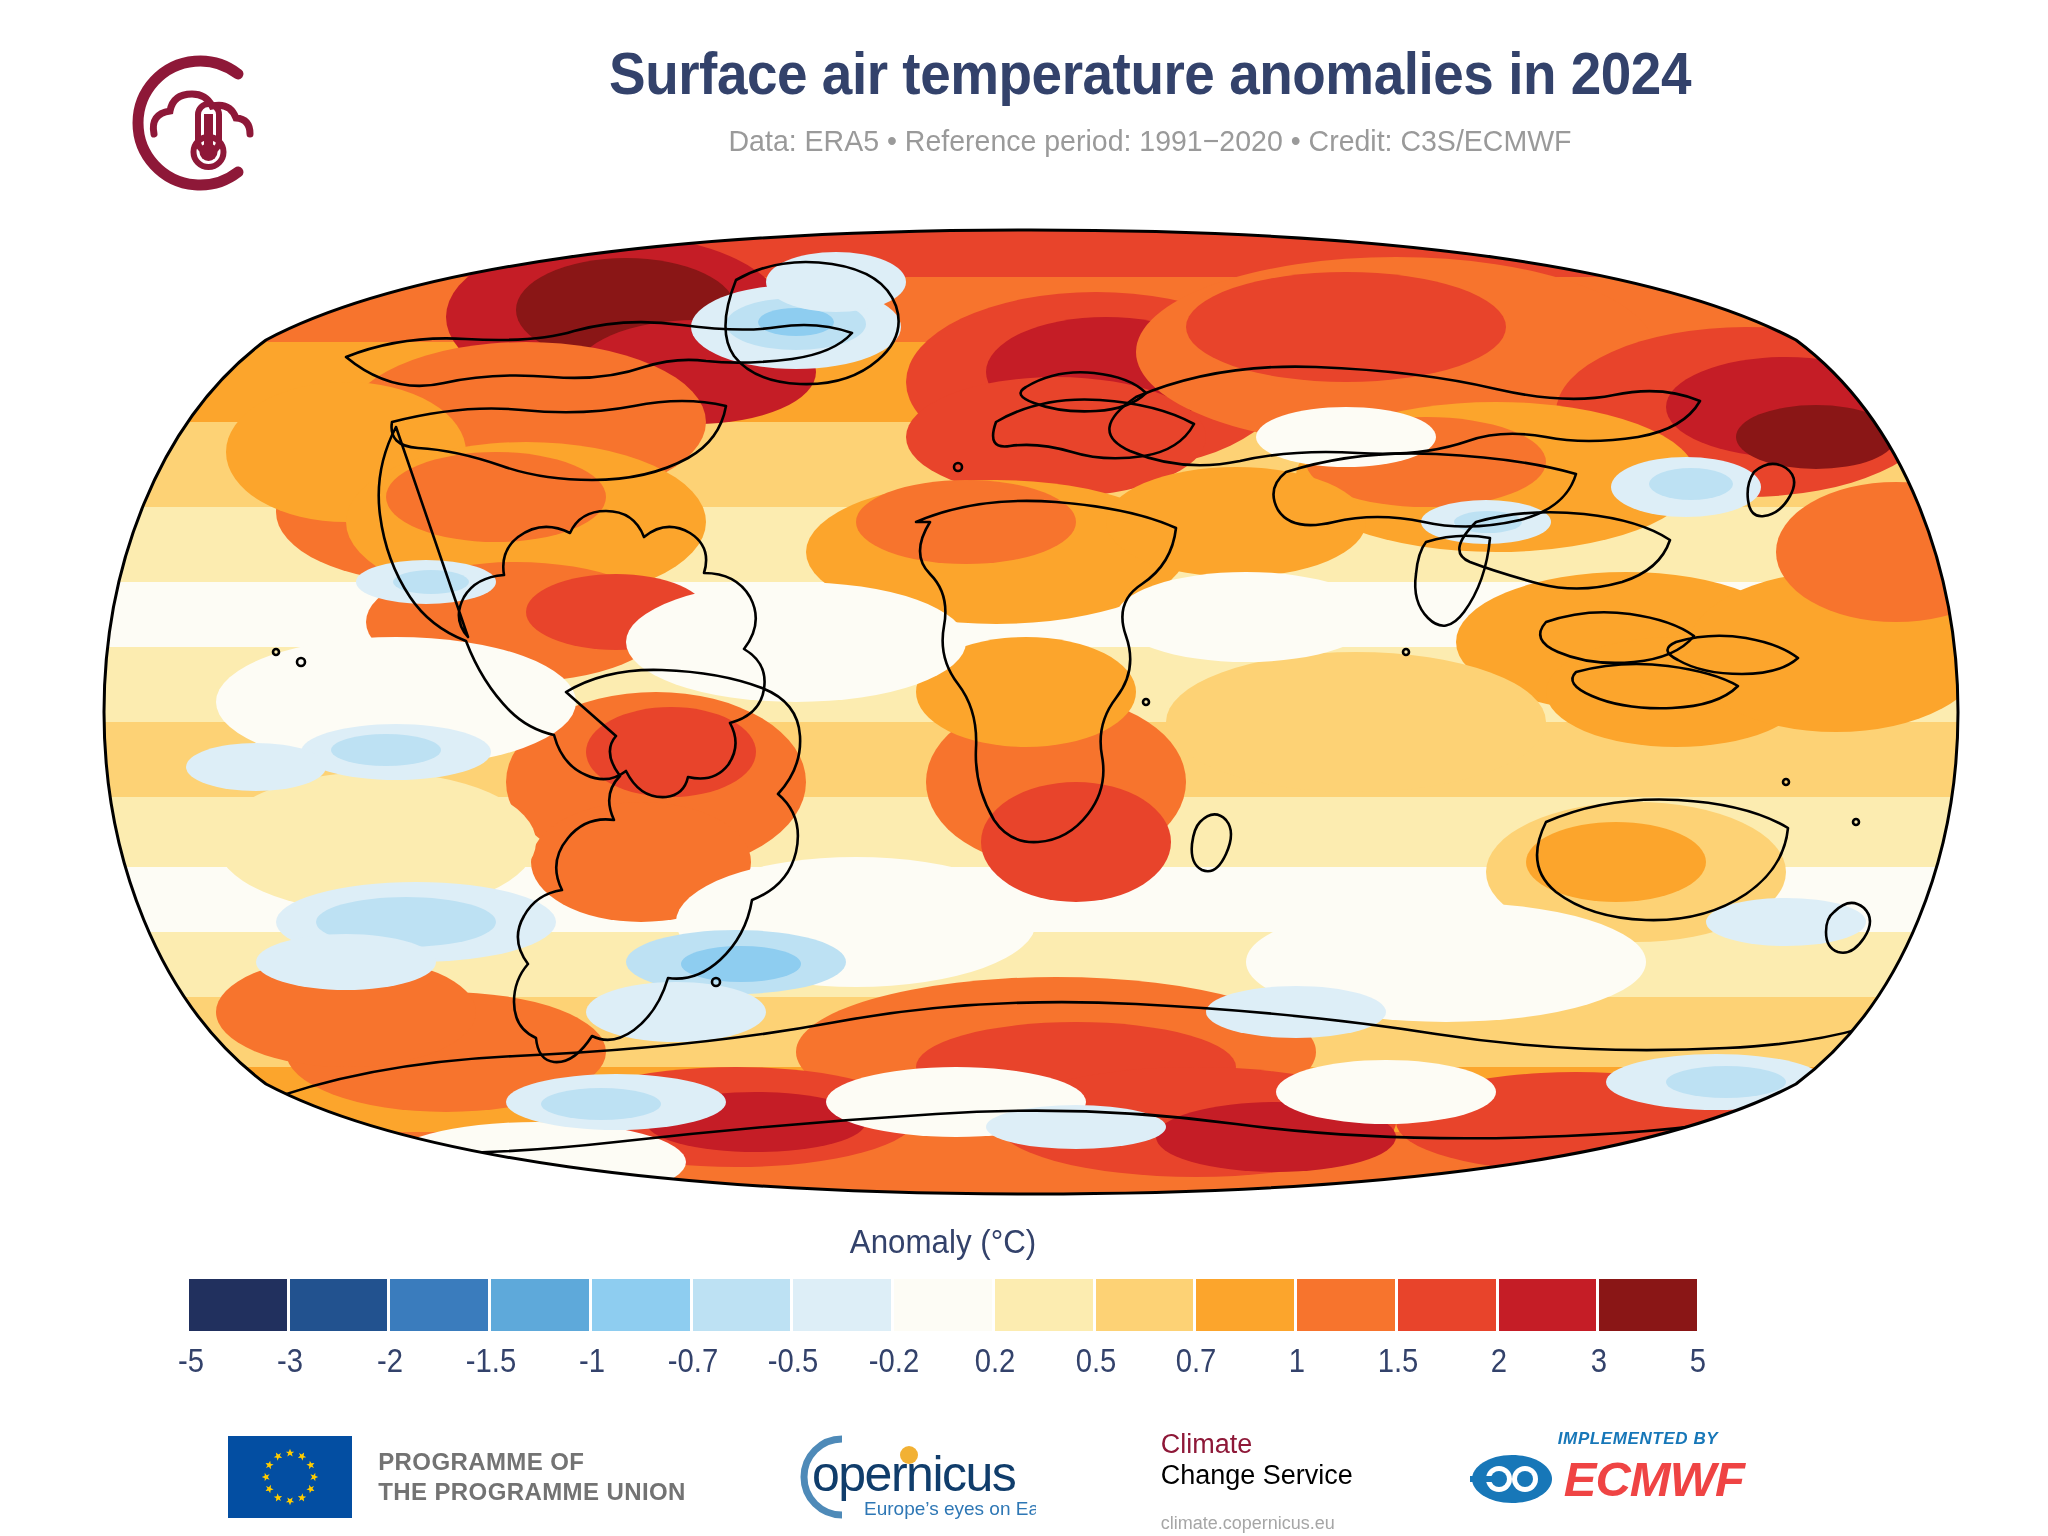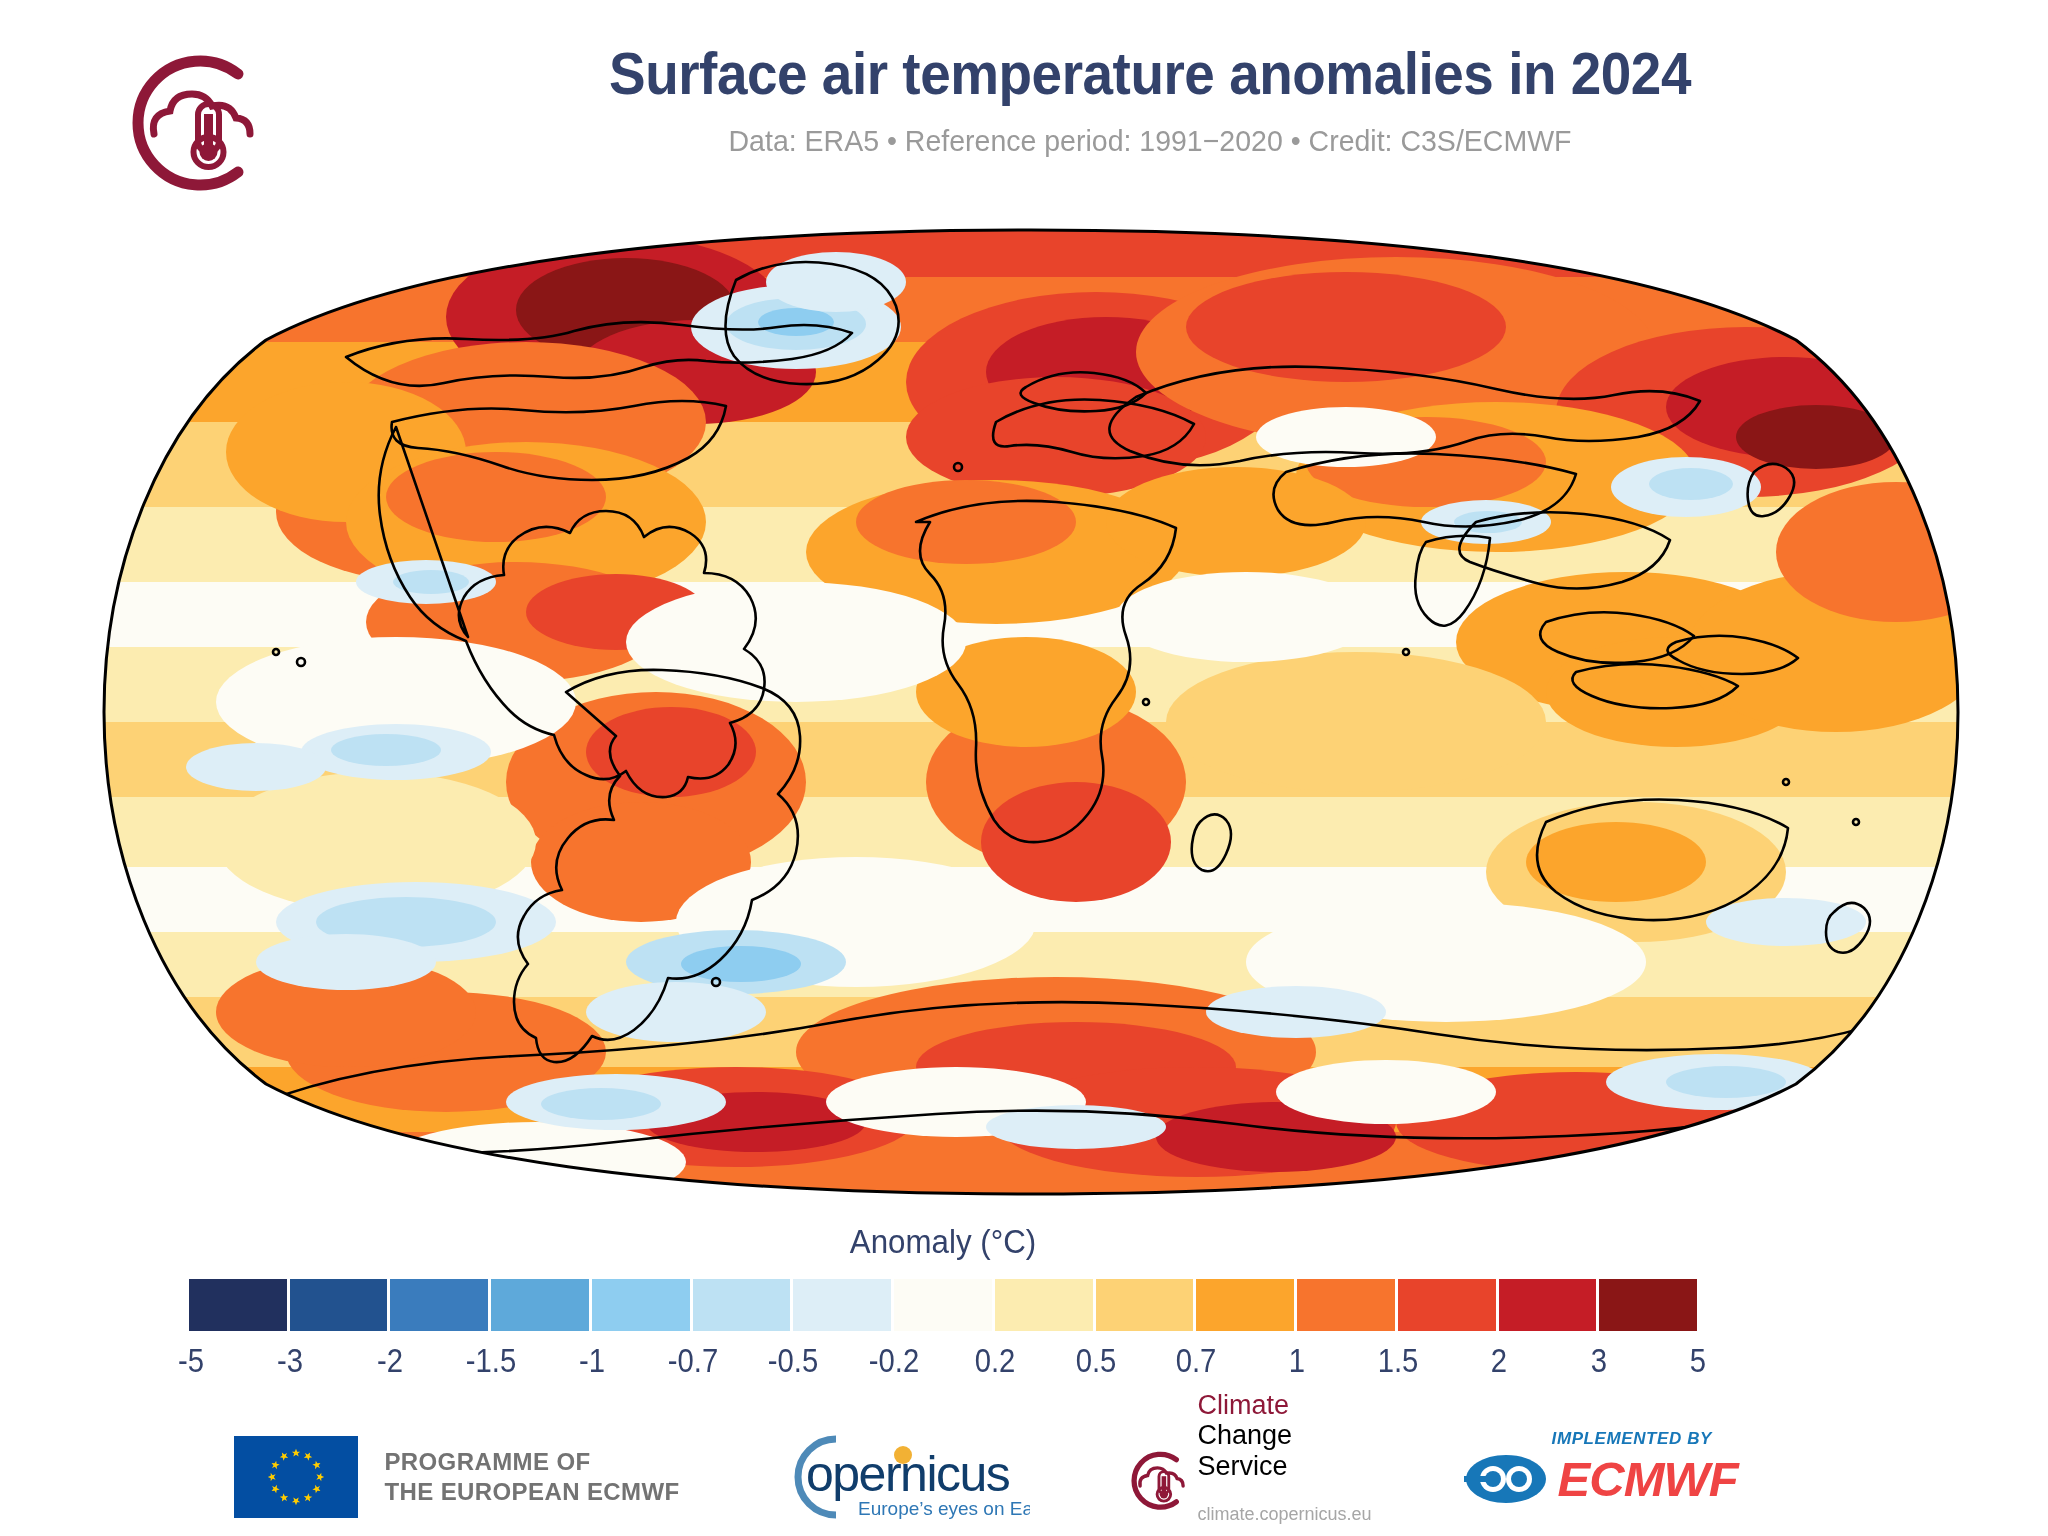--- a/index.html
+++ b/index.html
@@ -56,21 +56,21 @@
     position: absolute; left: 0; top: 1418px; width: 2048px; height: 118px;
     display: flex; align-items: center; justify-content: center; gap: 92px;
   }
   .logo-eu { display: flex; align-items: center; gap: 26px; }
   .eu-flag { width: 124px; height: 82px; background: #034ea2; position: relative; }
   .eu-text {
     font-size: 24px; font-weight: bold; color: #737373; line-height: 1.25;
     letter-spacing: 0.4px;
   }
   .logo-cop { position: relative; width: 258px; height: 96px; }
-  .logo-c3s { position: relative; width: 250px; height: 96px; display:flex; align-items:flex-end; }
+  .logo-c3s { position: relative; width: 250px; height: 96px; display:flex; align-items:center;flex-direction:column; }
   .c3s-words { margin-left: 8px; }
   .c3s-l1 { font-size: 27px; color: #8e1838; line-height: 1.14; }
   .c3s-l2 { font-size: 27px; color: #000000; line-height: 1.14; }
   .c3s-url { font-size: 18px; color: #a6a6a6; margin-top: 22px; }
   .logo-ec { position: relative; width: 350px; height: 96px; font-style: italic; }
   .ec-label {
     font-size: 17px; font-weight: bold; color: #1777b8;
     letter-spacing: 0.6px; margin-left: 88px;
   }
   .ec-row { display: flex; align-items: center; gap: 10px; margin-top: 2px; }
@@ -420,21 +420,21 @@
                 </g>
               <g transform="rotate(330) translate(0,-24)">
                   <polygon points="0,-4.2 1.2,-1.3 4.2,-1.3 1.8,0.6 2.7,3.6 0,1.8 -2.7,3.6 -1.8,0.6 -4.2,-1.3 -1.2,-1.3"></polygon>
                 </g>
             </g>
           </g>
         </svg>
       </div>
       <div class="eu-text">
         <div>PROGRAMME OF</div>
-        <div>THE EUROPEAN ECMWF</div>
+        <div>THE PROGRAMME UNION</div>
       </div>
     </div>
 
     <div class="logo-cop">
       <svg viewBox="0 0 258 96" width="258" height="96" aria-hidden="true">
         <path d="M64 10 A38 38 0 1 0 64 86" fill="none" stroke="#4e8ab8" stroke-width="7"></path>
         <text x="34" y="62" font-family="Liberation Sans, sans-serif" font-size="50" font-weight="normal" fill="#103d6b" letter-spacing="-1.5">opernicus</text>
         <circle cx="131" cy="26" r="9" fill="#f2b134"></circle>
         <text x="86" y="86" font-family="Liberation Sans, sans-serif" font-size="19" fill="#2e77b5">Europe’s eyes on Earth</text>
       </svg>

